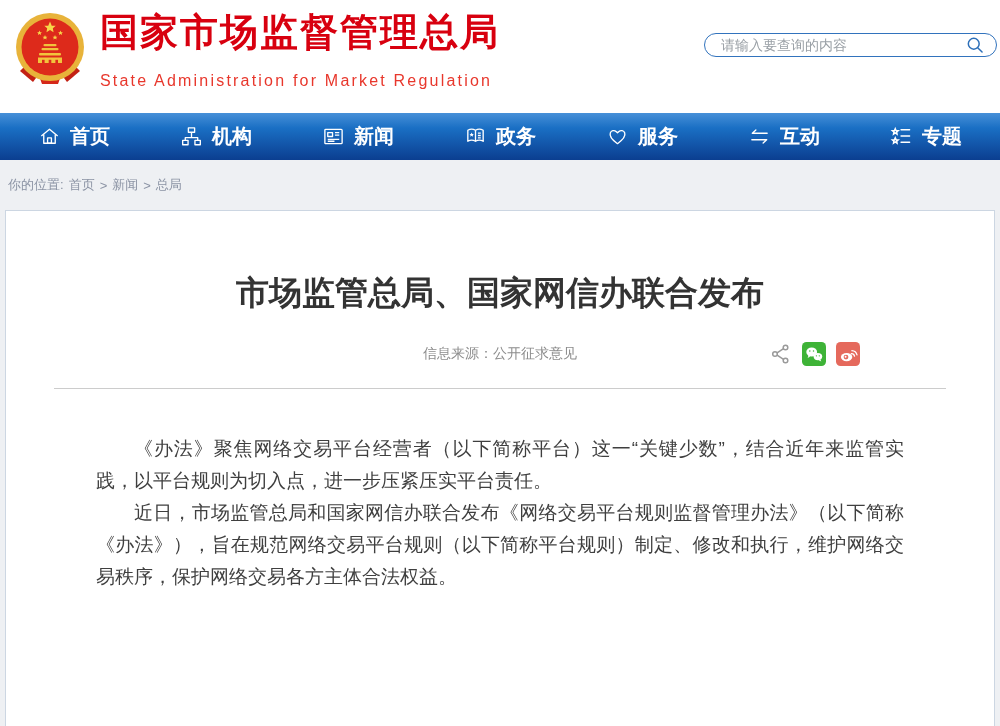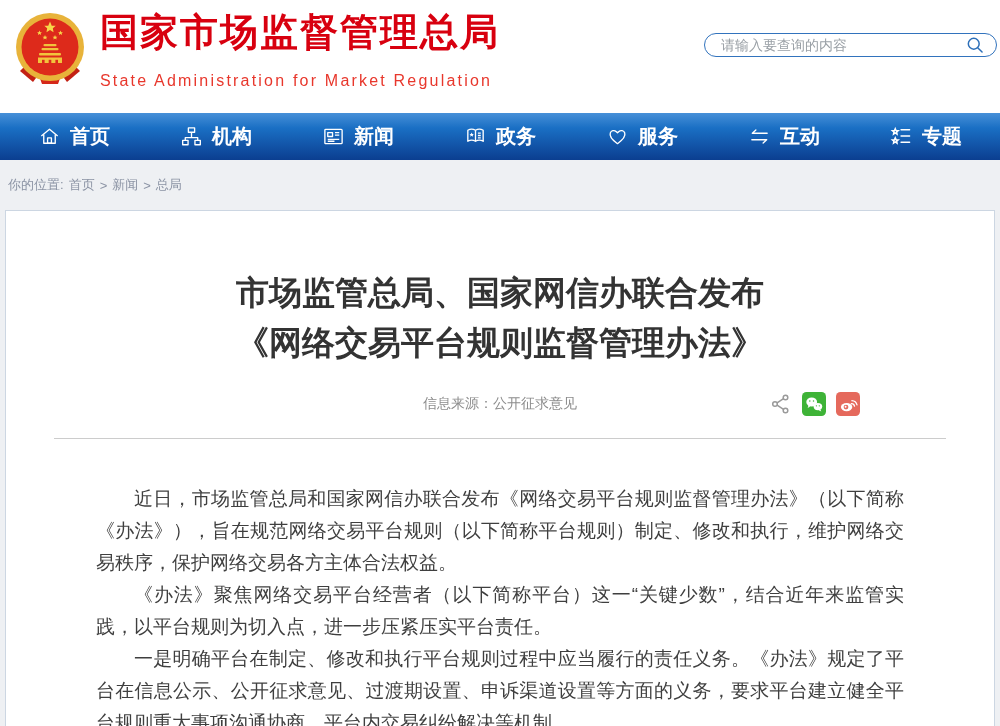--- a/index.html
+++ b/index.html
@@ -204,21 +204,20 @@
   <a>首页</a>
   <span>&gt;</span>
   <a>新闻</a>
   <span>&gt;</span>
   <a>总局</a>
 </div>
 
 <div class="card">
   <h1 class="article-title">
     <span style="display:block">市场监管总局、国家网信办联合发布</span>
-    <span style="display:block">《网络交易平台规则监督管理办法》</span>
   </h1>
 
   <div class="meta-row">
     <span class="meta-item">
       <span>信息来源：</span><span>公开征求意见</span>
     </span>
     <span class="share-group">
       <button class="share-btn">
         <svg viewBox="0 0 22 24" width="22" height="24" fill="none" stroke="#9a9a9a" stroke-width="1.5">
           <circle cx="5" cy="12" r="2.3"></circle>
@@ -249,17 +248,16 @@
           <path d="M15.3 11.6 a3.1 3.1 0 0 1 3.2 2.5" fill="none" stroke="#fff" stroke-width="1.3" stroke-linecap="round"></path>
           <path d="M15.9 8.7 a5.7 5.7 0 0 1 5.1 4.2" fill="none" stroke="#fff" stroke-width="1.3" stroke-linecap="round"></path>
         </svg>
       </button>
     </span>
   </div>
 
   <hr class="divider">
 
   <div class="body-text">
+    <p>《办法》聚焦网络交易平台经营者（以下简称平台）这一“关键少数”，结合近年来监管实践，以平台规则为切入点，进一步压紧压实平台责任。</p>
     <p>近日，市场监管总局和国家网信办联合发布《网络交易平台规则监督管理办法》（以下简称《办法》），旨在规范网络交易平台规则（以下简称平台规则）制定、修改和执行，维护网络交易秩序，保护网络交易各方主体合法权益。</p>
-    <p>《办法》聚焦网络交易平台经营者（以下简称平台）这一“关键少数”，结合近年来监管实践，以平台规则为切入点，进一步压紧压实平台责任。</p>
-    <p>一是明确平台在制定、修改和执行平台规则过程中应当履行的责任义务。《办法》规定了平台在信息公示、公开征求意见、过渡期设置、申诉渠道设置等方面的义务，要求平台建立健全平台规则重大事项沟通协商、平台内交易纠纷解决等机制。</p>
   </div>
 </div>
 
 </body></html>

